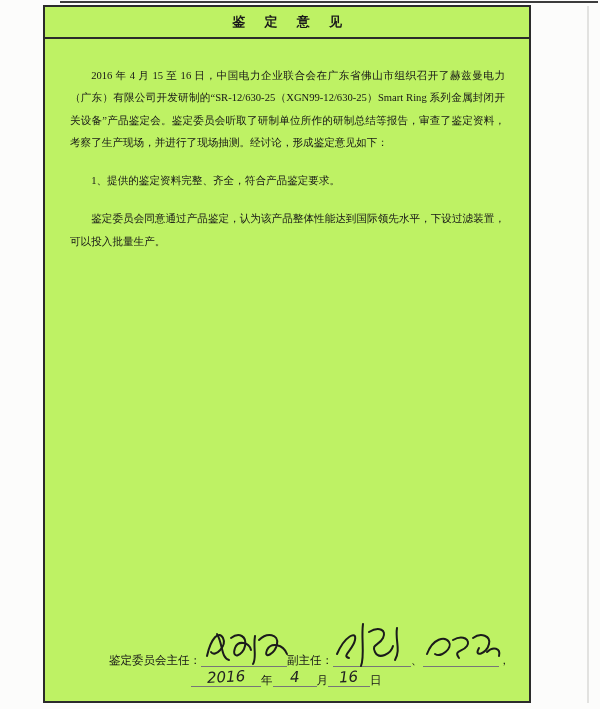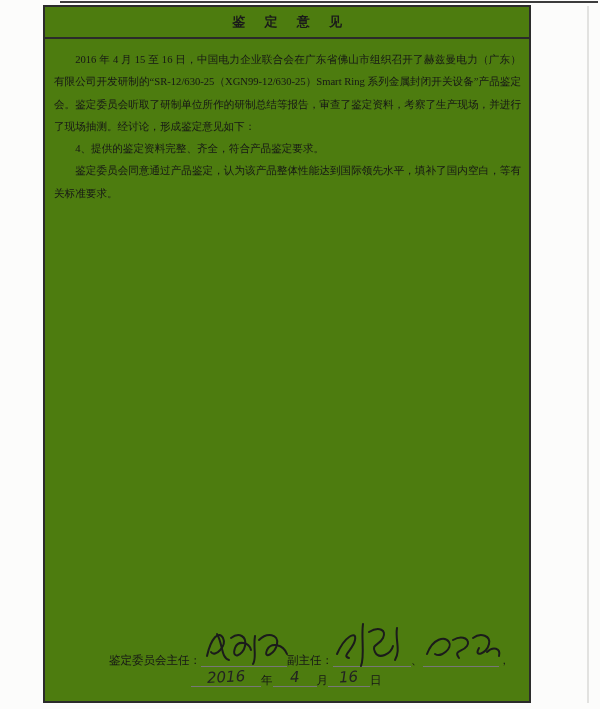--- a/index.html
+++ b/index.html
@@ -9,35 +9,35 @@
     font-family:"Liberation Serif","DejaVu Serif",serif;
     color:#161616;
   }
   
   .artifact-top{position:absolute;left:60px;top:1px;width:538px;height:2px;background:#3c3c3c;}
   .artifact-right{position:absolute;left:587px;top:6px;width:2px;height:697px;background:#e2e2e0;}
 
   
   .form-box{
     position:absolute;left:43px;top:5px;width:488px;height:698px;
-    border:2px solid #2b2b2b;background:#4d7c0f;box-sizing:border-box;
+    border:2px solid #2b2b2b;background:#bef264;box-sizing:border-box;
   }
   .title-row{
     height:30px;border-bottom:2px solid #2b2b2b;
     display:flex;align-items:center;justify-content:center;
   }
   .title-row .title{
     font-size:13px;font-weight:bold;letter-spacing:8px;padding-left:8px;color:#1a1a1a;
   }
   .content{
     padding:10px 8px 0 9px;
     font-size:10.6px;line-height:22.3px;
     text-align:justify;text-justify:inter-ideograph;
   }
-  .content p{margin:0;text-indent:2em;}
+  .content p{margin:16px;text-indent:2em;}
 
   
   .sig-row{
     position:absolute;left:0;right:16px;
     display:flex;align-items:flex-end;
     font-size:11.5px;white-space:nowrap;
   }
   .sig-row-1{top:620px;height:40px;padding-left:64px;}
   .sig-row-2{top:652px;height:28px;padding-left:146px;}
   .sig-label{line-height:14px;}
@@ -64,22 +64,22 @@
 <div class="artifact-right"></div>
 
 <div class="form-box">
 
   <div class="title-row">
     <span class="title">鉴 定 意 见</span>
   </div>
 
   <div class="content">
     <p>2016 年 4 月 15 至 16 日，中国电力企业联合会在广东省佛山市组织召开了赫兹曼电力（广东）有限公司开发研制的“SR-12/630-25（XGN99-12/630-25）Smart Ring 系列金属封闭开关设备”产品鉴定会。鉴定委员会听取了研制单位所作的研制总结等报告，审查了鉴定资料，考察了生产现场，并进行了现场抽测。经讨论，形成鉴定意见如下：</p>
-    <p>4、提供的鉴定资料完整、齐全，符合产品鉴定要求。</p>
-    <p>鉴定委员会同意通过产品鉴定，认为该产品整体性能达到国际领先水平，填补了国内空白，等有关标准要求。</p>
+    <p>1、提供的鉴定资料完整、齐全，符合产品鉴定要求。</p>
+    <p>鉴定委员会同意通过产品鉴定，认为该产品整体性能达到国际领先水平，下设过滤装置，可以投入批量生产。</p>
   </div>
 
   <div class="sig-row sig-row-1">
     <span class="sig-label">鉴定委员会主任：</span>
     <span class="sig-line" style="width:86px;">
       <svg width="92" height="44" viewBox="0 0 92 44">
         <g fill="none" stroke="#1b1b1b" stroke-width="2" stroke-linecap="round" stroke-linejoin="round">
           <path d="M6 30 C10 12 18 4 22 12 C26 20 14 32 10 26"></path>
           <path d="M16 8 C22 18 20 32 28 34"></path>
           <path d="M30 12 C38 6 46 10 44 20 C42 30 30 34 34 22 C37 14 48 16 50 24"></path>

